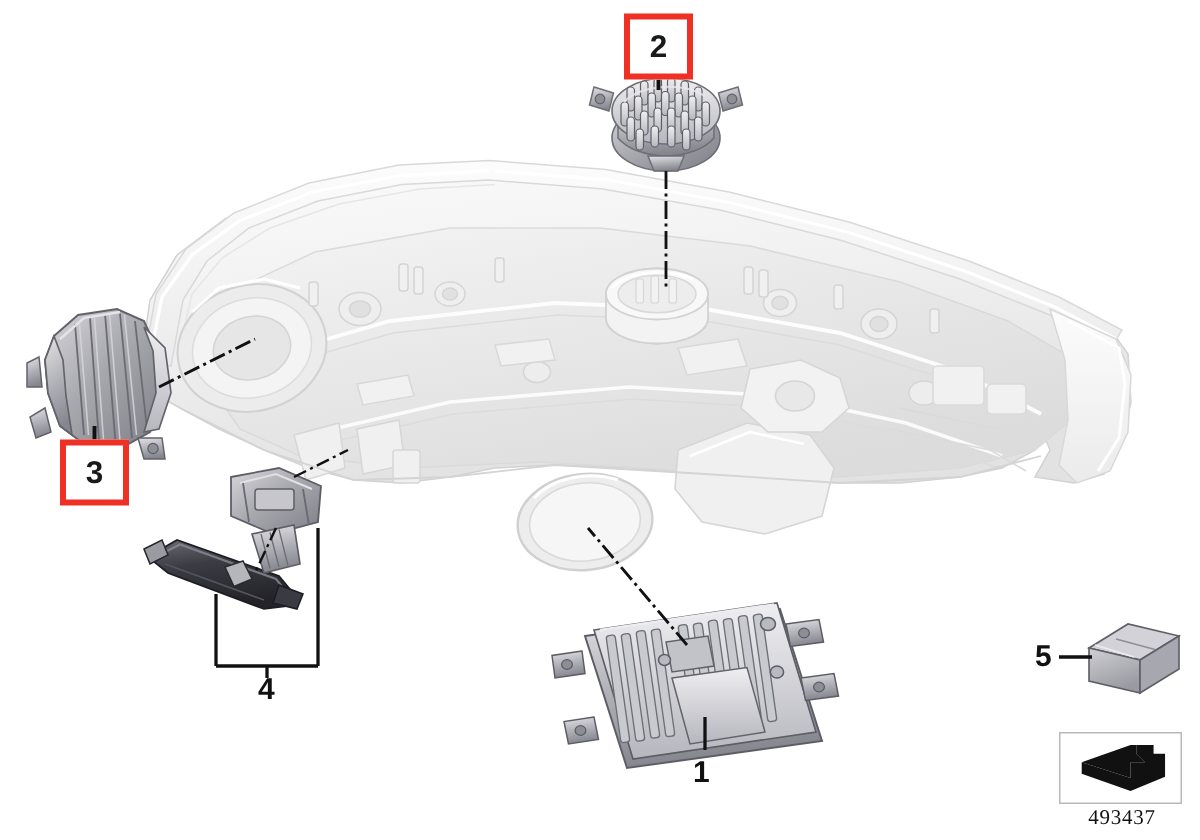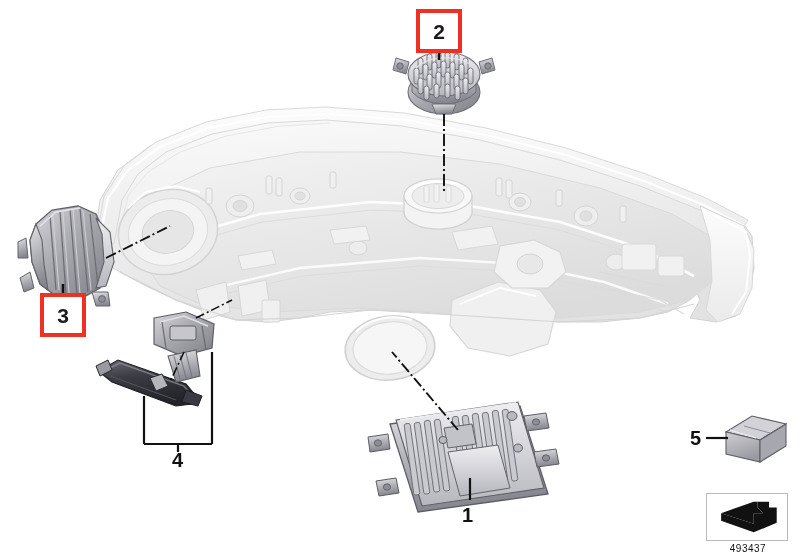--- a/index.html
+++ b/index.html
@@ -62,24 +62,24 @@
   #partnum-icon{
     width:82px;
     height:48px;
     border:1px solid #b9b9b9;
     background:#ffffff;
     box-sizing:border-box;
     display:block;
   }
   #partnum-text{
     margin-top:2px;
-    font-size:10px;
+    font-size:14px;
     color:#111;
     letter-spacing:.5px;
-    font-family:Liberation Sans, sans-serif;
+    font-family:Liberation Serif, serif;
   }
 </style>
 </head>
 <body>
 
 <div id="stage">
 
   <svg id="artboard" viewBox="0 0 800 560" xmlns="http://www.w3.org/2000/svg">
     <defs>
       <linearGradient id="gHousing" x1="0" y1="0" x2="0.3" y2="1">

